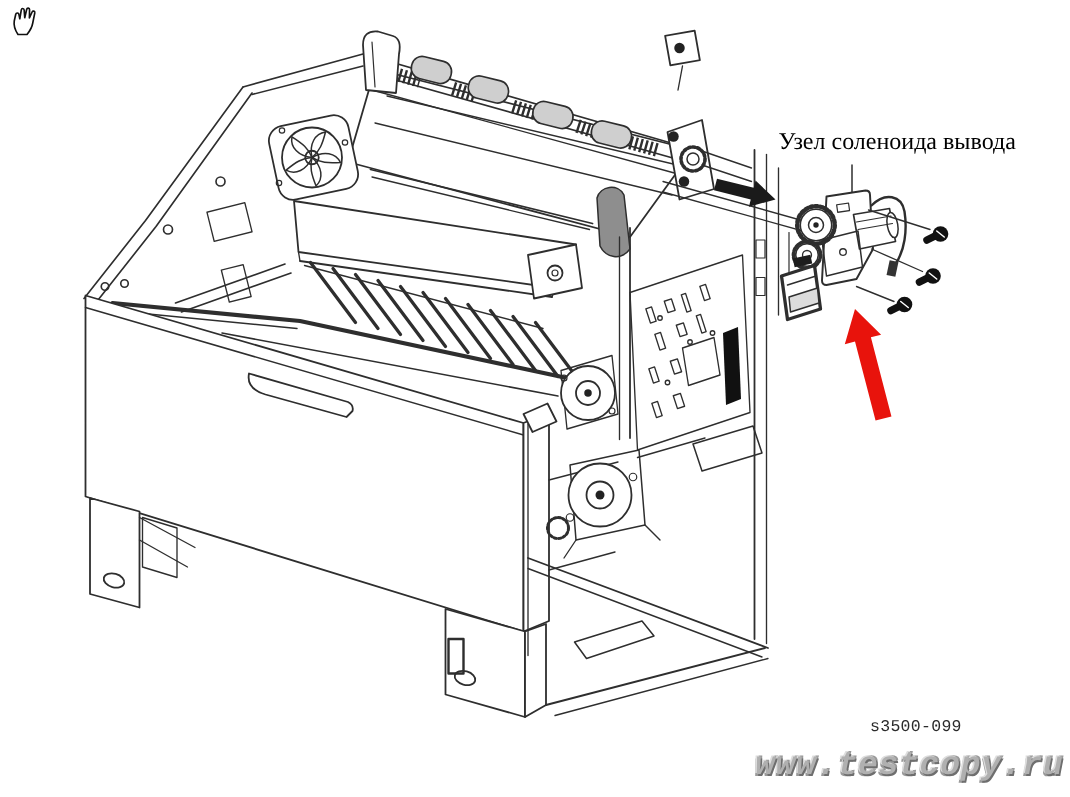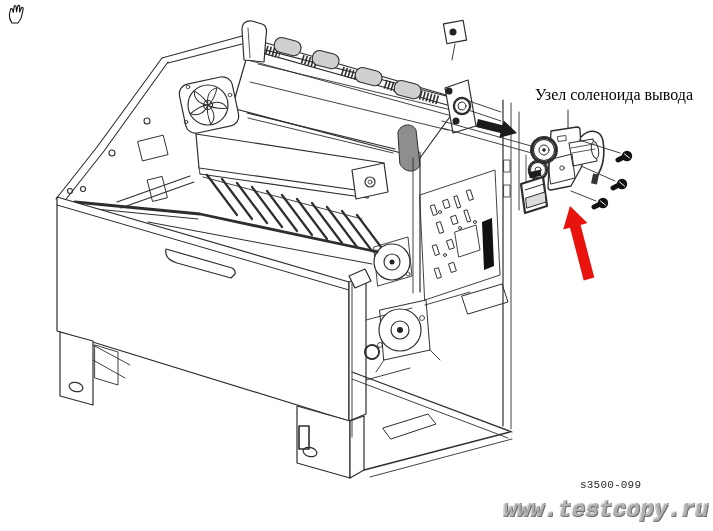--- a/index.html
+++ b/index.html
@@ -1,19 +1,18 @@
 <!DOCTYPE html>
 <html style="--c-line: #2e2e2e; --c-roller-fill: #cfcfcf; --c-highlight-arrow-red: #e8130c; --c-direction-arrow-black: #1a1a1a; --c-watermark-gray: #b0b0b0;"><head>
 <meta charset="utf-8">
 <style>
   html,body{margin:0;padding:0;background:#fff;}
   .stage{
     position:relative;width:713px;height:531px;background:#fff;overflow:hidden;
     font-family:"Liberation Sans",sans-serif;
-    text-align:center;
   }
   .stage svg{position:absolute;left:0;top:0;}
   .callout-label{
     position:absolute;left:519px;top:86px;width:190px;
     font-family:"Liberation Serif",serif;font-size:16px;color:#000;
     white-space:nowrap;
   }
   .figure-number{
     position:absolute;left:580px;top:479px;
     font-family:Liberation Mono, monospace;font-size:11px;color:#2a2a2a;letter-spacing:.2px;

